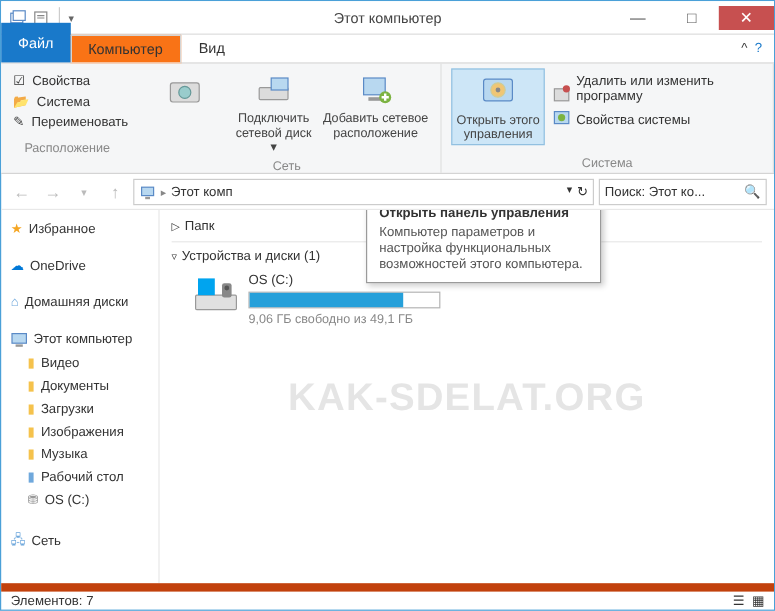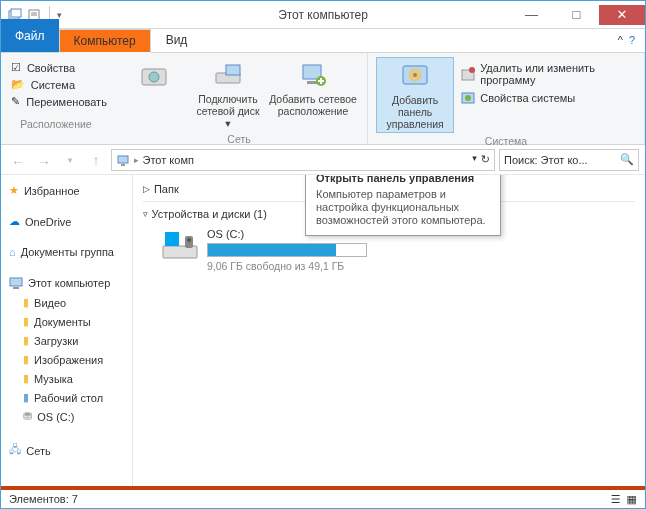--- a/index.html
+++ b/index.html
@@ -23,21 +23,21 @@
 .ribbon-left{width:110px;padding:6px 10px;border-right:none}
 .rleft-item{display:flex;align-items:center;gap:6px;padding:2px 0;font-size:11px}
 .rleft-item.disabled{color:#aaa}
 .group{border-right:1px solid #e0e0e0;padding:4px 8px 2px;display:flex;flex-direction:column;align-items:center;justify-content:space-between}
 .group-row{display:flex;gap:4px}
 .bigbtn{display:flex;flex-direction:column;align-items:center;width:70px;padding:2px 2px;text-align:center;gap:2px}
 .bigbtn.selected{background:#cde6f7;border:1px solid #92c0e0}
 .bigbtn .label{font-size:10.5px;line-height:12px;color:#444}
 .bigbtn .icon{width:32px;height:32px;display:flex;align-items:center;justify-content:center}
 .group-label{font-size:10.5px;color:#888;text-align:center;padding-top:2px}
-.smallbtn{display:flex;align-items:center;gap:4px;font-size:11px;padding:1px 2px}
+.smallbtn{display:flex;align-items:flex-end;gap:4px;font-size:11px;padding:1px 2px}
 .sys-col{display:flex;flex-direction:column;gap:2px;padding-top:4px}
 .nav{height:30px;display:flex;align-items:center;gap:4px;padding:0 6px;border-bottom:1px solid #e8e8e8}
 .navarrow{width:22px;height:22px;display:flex;align-items:center;justify-content:center;color:#bbb;font-size:14px}
 .addr{flex:1;height:22px;border:1px solid #ccc;display:flex;align-items:center;padding:0 4px;gap:4px;font-size:11px;overflow:hidden}
 .addr-end{margin-left:auto;display:flex;gap:4px;color:#888}
 .search{width:140px;height:22px;border:1px solid #ccc;padding:0 4px;color:#888;display:flex;align-items:center;gap:4px}
 .body{flex:1;display:flex;overflow:hidden}
 .side{width:132px;border-right:1px solid #e8e8e8;padding:6px 4px;overflow:hidden}
 .side-item{display:flex;align-items:center;gap:5px;padding:3px 4px;font-size:11px}
 .side-sub{padding-left:18px}
@@ -47,21 +47,21 @@
 .section .arr{font-size:9px}
 .drive{display:flex;gap:8px;padding:4px 0 4px 18px;align-items:flex-start}
 .drive-icon{width:38px;height:34px;display:flex;align-items:center;justify-content:center;position:relative}
 .drive-info{display:flex;flex-direction:column;gap:3px}
 .progress{width:160px;height:14px;border:1px solid #b5b5b5;background:#fff;position:relative}
 .progress-fill{height:100%;background:#26a0da}
 .drive-sub{font-size:10.5px;color:#888}
 .tooltip{position:absolute;left:172px;top:-12px;width:196px;background:#fff;border:1px solid #9a9a9a;padding:8px 10px;box-shadow:2px 2px 5px rgba(0,0,0,.2);z-index:10}
 .tooltip-title{font-weight:bold;font-size:11px;margin-bottom:4px}
 .tooltip-body{font-size:11px;color:#555;line-height:13px}
-.status{height:22px;border-top:4px solid #c2410c;display:flex;align-items:center;padding:0 8px;font-size:11px;color:#555}
+.status{height:22px;border-top:7px solid #c2410c;display:flex;align-items:center;padding:0 8px;font-size:11px;color:#555}
 .status-right{margin-left:auto;display:flex;gap:6px;color:#888}
 .watermark{position:absolute;left:50%;top:50%;transform:translate(-50%,-50%);font-size:32px;font-weight:bold;color:rgba(150,150,150,.25);white-space:nowrap;pointer-events:none;letter-spacing:1px}
 svg{display:block}
 </style>
 </head>
 <body>
 
 <div class="window">
 
   <div class="titlebar">
@@ -157,21 +157,21 @@
     <div class="group" style="flex:1">
       <div class="group-row" style="align-items:flex-start">
         <div class="bigbtn selected" style="width:86px">
           <span class="icon">
               <svg width="32" height="32">
                 <rect x="4" y="6" width="24" height="18" rx="2" fill="#b8d8f0" stroke="#5a8ac6"></rect>
                 <circle cx="16" cy="15" r="6" fill="#f0c674" stroke="#cc9"></circle>
                 <circle cx="16" cy="15" r="2" fill="#888"></circle>
               </svg>
             </span>
-          <span class="label" style="white-space:pre-line">Добавить панель
+          <span class="label" style="white-space:pre-line">Открыть этого
 управления</span>
         </div>
         <div class="sys-col">
           <div class="smallbtn">
             <span>
                 <svg width="16" height="16">
                   <rect x="2" y="4" width="12" height="10" fill="#dcdcdc" stroke="#999"></rect>
                   <circle cx="12" cy="4" r="3" fill="#c75050"></circle>
                 </svg>
               </span>
@@ -224,21 +224,21 @@
           <span>Избранное</span>
         </div>
       <div class="side-gap"></div>
       <div class="side-item">
           <span style="color:#0078d7">☁</span>
           <span>OneDrive</span>
         </div>
       <div class="side-gap"></div>
       <div class="side-item">
           <span style="color:#6fa8dc">⌂</span>
-          <span>Документы группа</span>
+          <span>Домашняя диски</span>
         </div>
       <div class="side-gap"></div>
       <div class="side-item">
           <span>
             <svg width="14" height="14">
               <rect x="1" y="2" width="12" height="8" fill="#b8d8f0" stroke="#5a8ac6"></rect>
               <rect x="4" y="11" width="6" height="2" fill="#999"></rect>
             </svg>
           </span>
           <span>Этот компьютер</span>
@@ -272,20 +272,21 @@
           <span>OS (C:)</span>
         </div>
       <div class="side-gap"></div>
       <div class="side-item">
           <span style="color:#6fa8dc">🖧</span>
           <span>Сеть</span>
         </div>
     </div>
 
     <div class="content">
+      <div class="watermark">KAK-SDELAT.ORG</div>
 
       <div class="tooltip">
         <div class="tooltip-title">Открыть панель управления</div>
         <div class="tooltip-body">Компьютер параметров и настройка функциональных возможностей этого компьютера.</div>
       </div>
 
       <div class="section">
         <span class="arr">▷</span>
         <span>Папк</span>
       </div>

